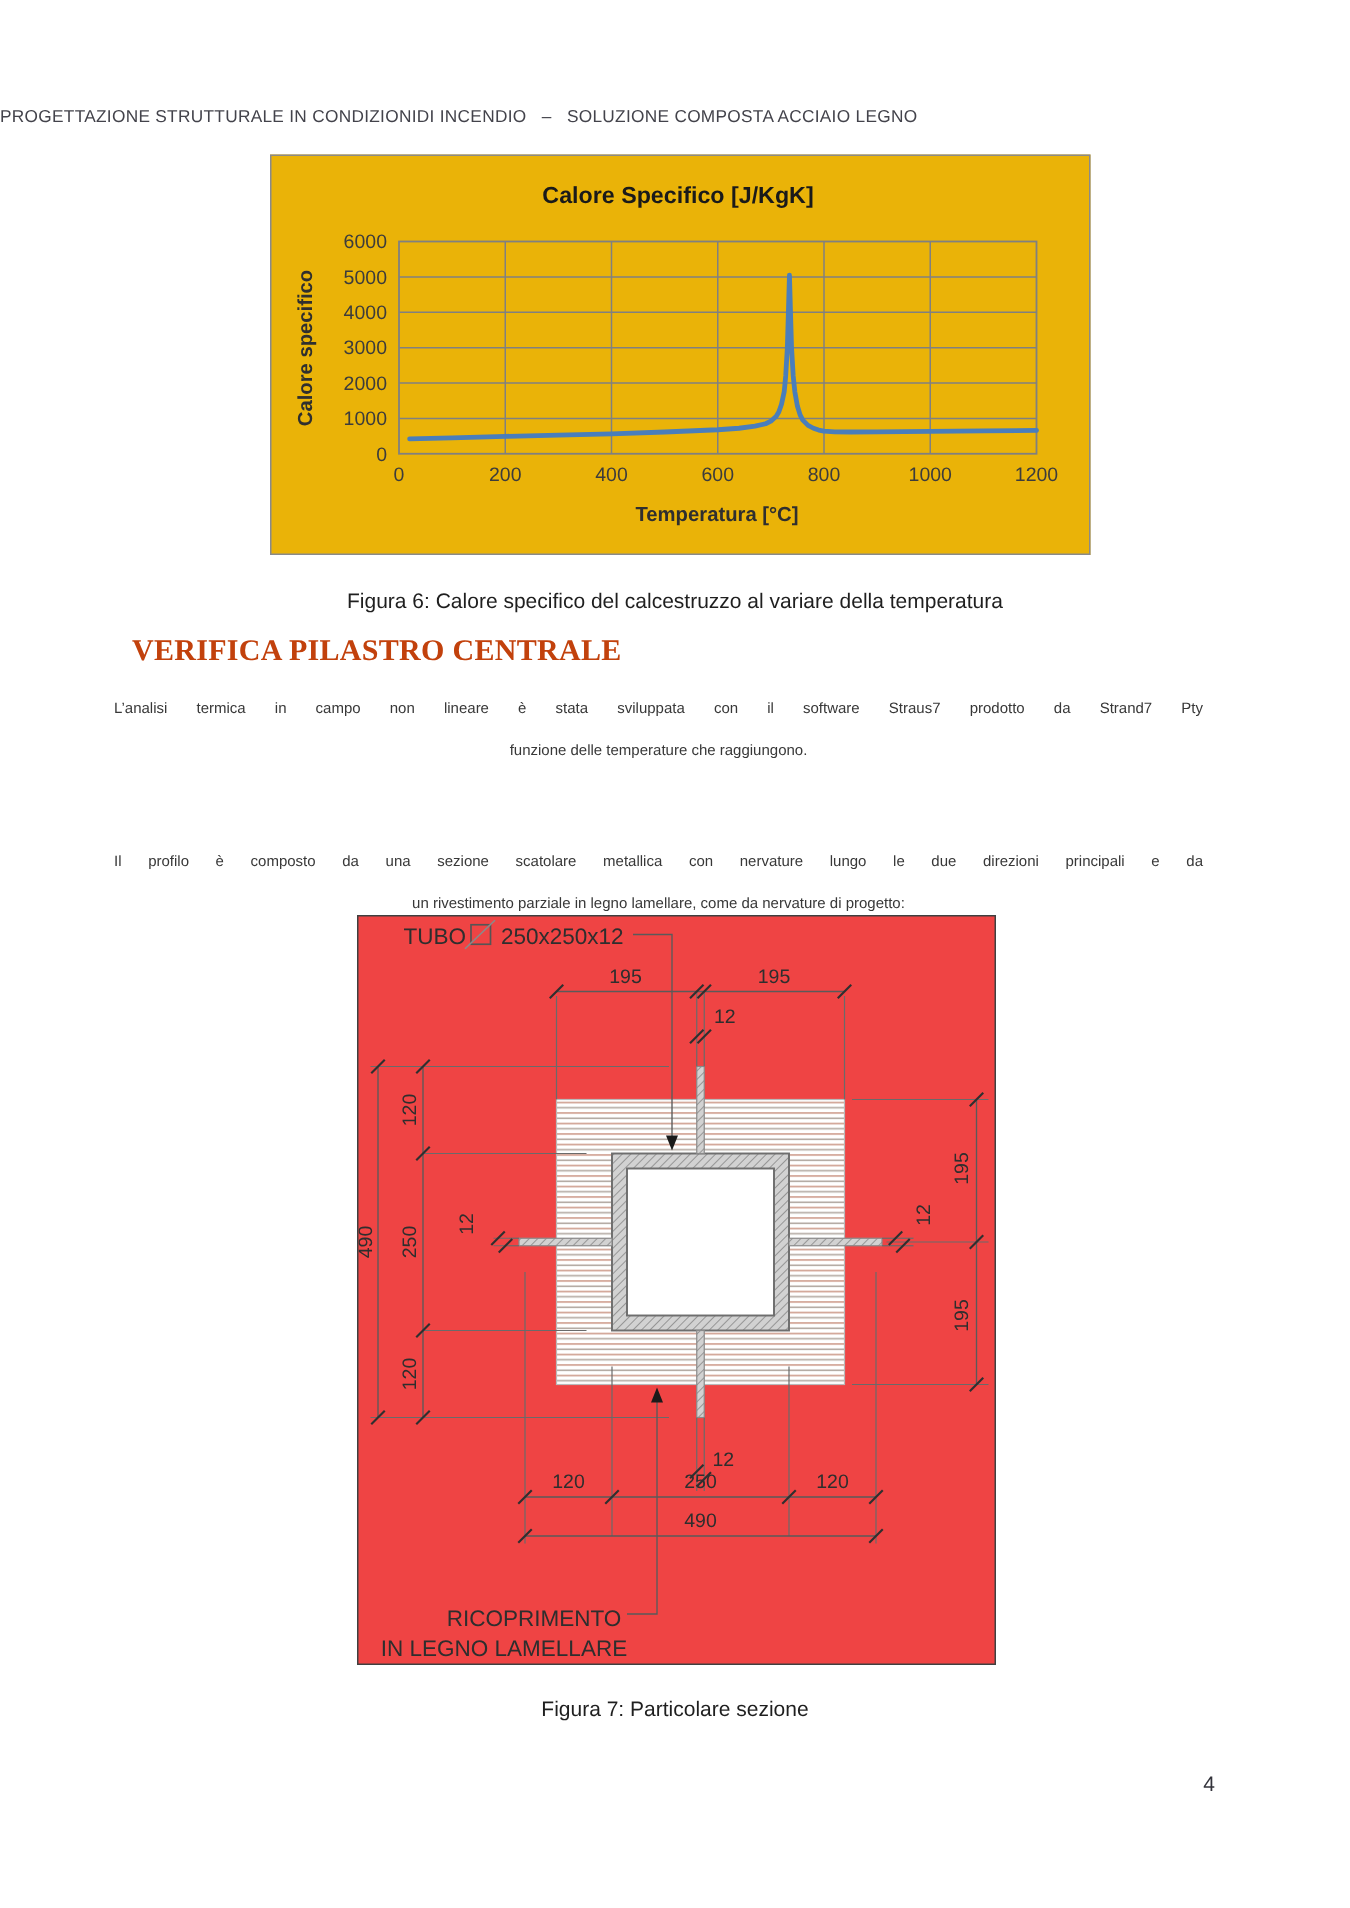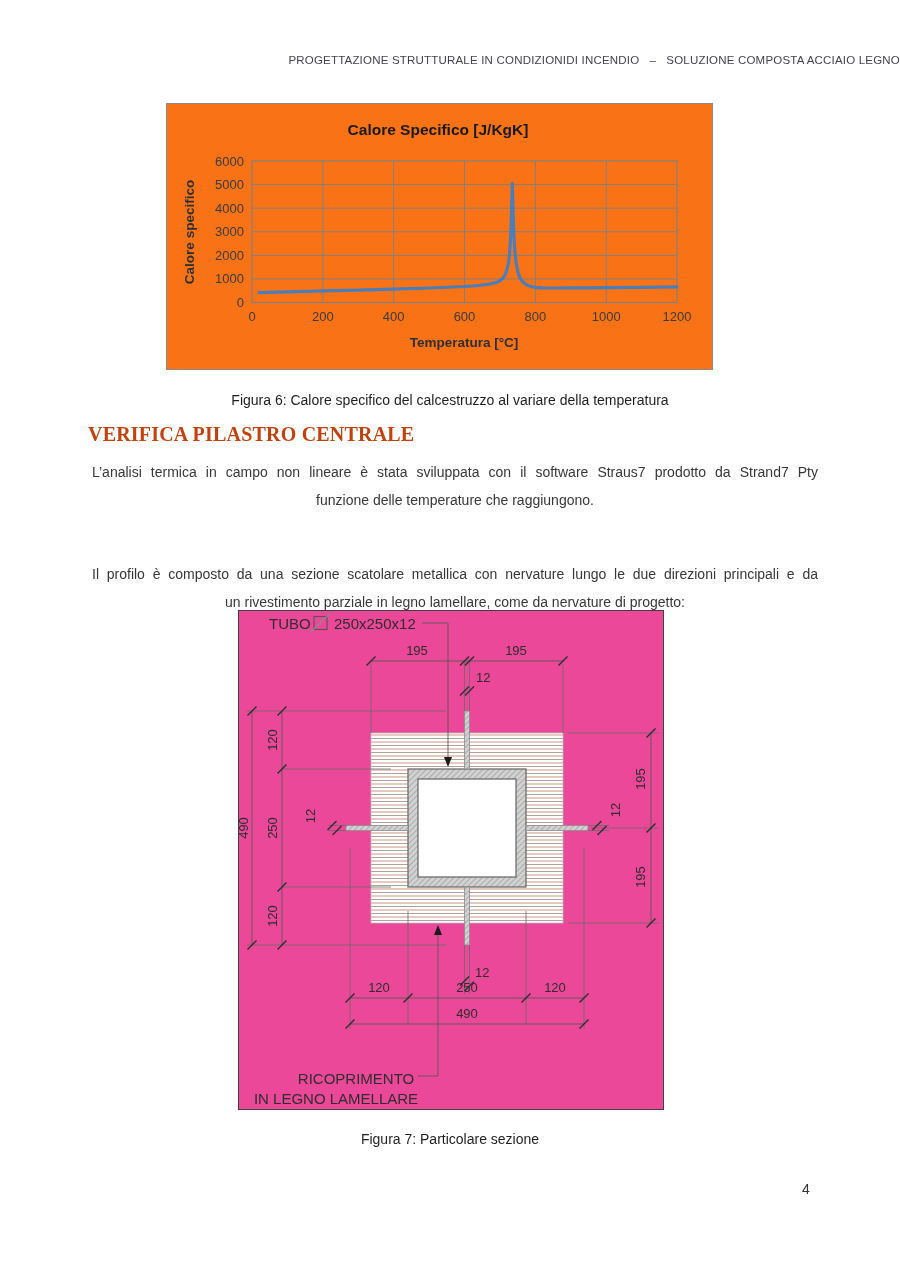--- a/index.html
+++ b/index.html
@@ -1,38 +1,38 @@
 <!DOCTYPE html>
 <html><head>
 <meta charset="utf-8">
 <style>
   html,body{margin:0;padding:0;background:#ffffff;}
   #page{position:relative;width:900px;height:1272px;background:#ffffff;overflow:hidden;
         font-family:"Liberation Sans",sans-serif;color:#383838;}
   .abs{position:absolute;}
-  #header{top:54px;left:0;width:900px;text-align:right;font-size:11.5px;color:#43434b;
+  #header{top:72px;left:0;width:900px;text-align:left;font-size:11.5px;color:#43434b;
           white-space:pre;letter-spacing:0.2px;}
   
-  #chart-fig{top:103px;left:166px;width:545px;height:265px;border:1px solid #8a8a8a;background:#f97316;}
+  #chart-fig{top:103px;left:180px;width:545px;height:265px;border:1px solid #8a8a8a;background:#eab308;}
   .ct-title{font-size:15.5px;font-weight:bold;fill:#1a1a1a;}
   .ax-title{font-size:13.5px;font-weight:bold;fill:#2f2f2f;}
   .tick-lab{font-size:13px;fill:#3c3c3c;}
   
   .caption{left:88px;width:724px;text-align:center;font-size:14px;font-weight:normal;color:#1f1f1f;}
   #cap6{top:392px;}
   #cap7{top:1131px;}
   #sec-heading{top:423px;left:88px;font-family:"Liberation Serif",serif;font-weight:bold;
                font-size:20px;color:#c2410c;letter-spacing:0.2px;}
-  .para{left:92px;width:726px;font-size:14px;line-height:27.5px;color:#383838;}
+  .para{left:76px;width:726px;font-size:10px;line-height:27.5px;color:#383838;}
   #para1{top:459px;}
   #para2{top:541px;margin-top:20px;}
   .jline{display:block;text-align:justify;text-align-last:justify;}
   .lline{display:block;text-align:center;}
   
-  #draw-fig{top:610px;left:238px;width:426px;height:500px;border:1.5px solid #404040;background:#ec4899;box-sizing:border-box;}
+  #draw-fig{top:610px;left:238px;width:426px;height:500px;border:1.5px solid #404040;background:#ef4444;box-sizing:border-box;}
   .dimtxt{font-size:13px;fill:#2e2e2e;}
   .labtxt{font-size:15px;fill:#2e2e2e;}
   .dimline{stroke:#5a5a5a;stroke-width:0.9;fill:none;}
   .extline{stroke:#6a6a6a;stroke-width:0.8;fill:none;}
   .tick{stroke:#2f2f2f;stroke-width:1.4;}
   .steeledge{stroke:#6e6e6e;stroke-width:1.3;}
   #page-num{top:1181px;left:796px;width:20px;text-align:center;font-size:14px;color:#33333b;}
 </style>
 </head>
 <body>

